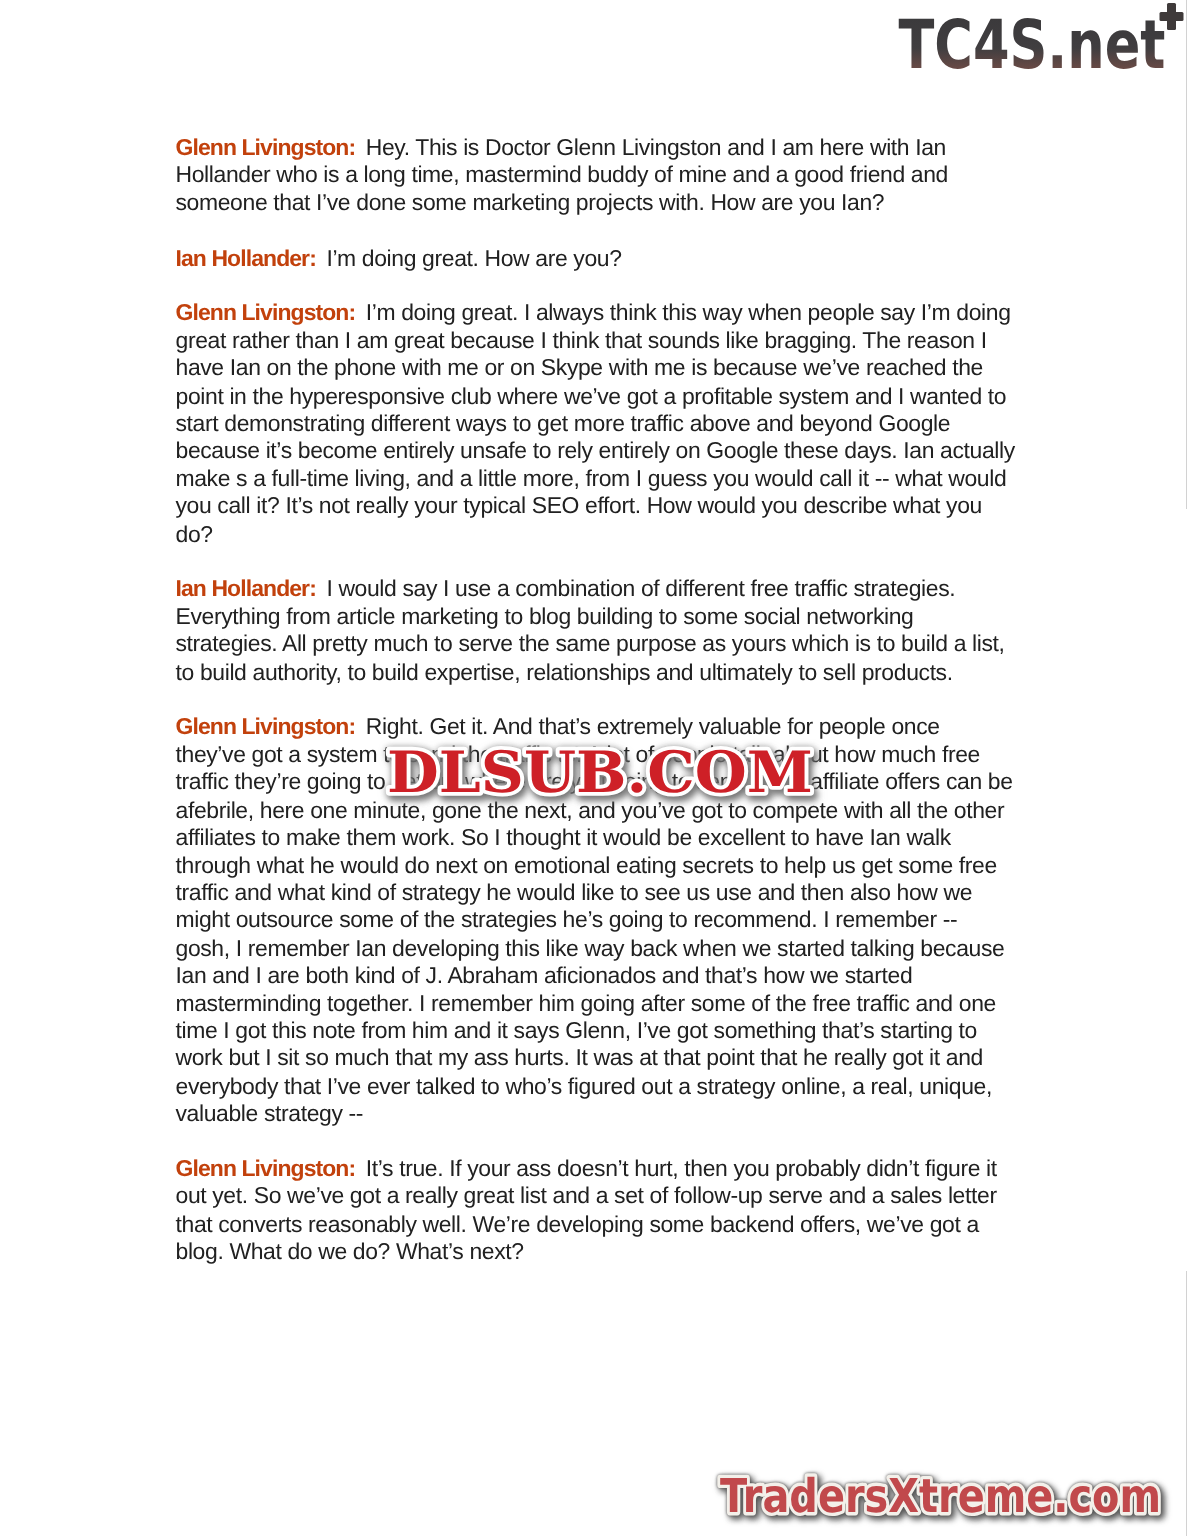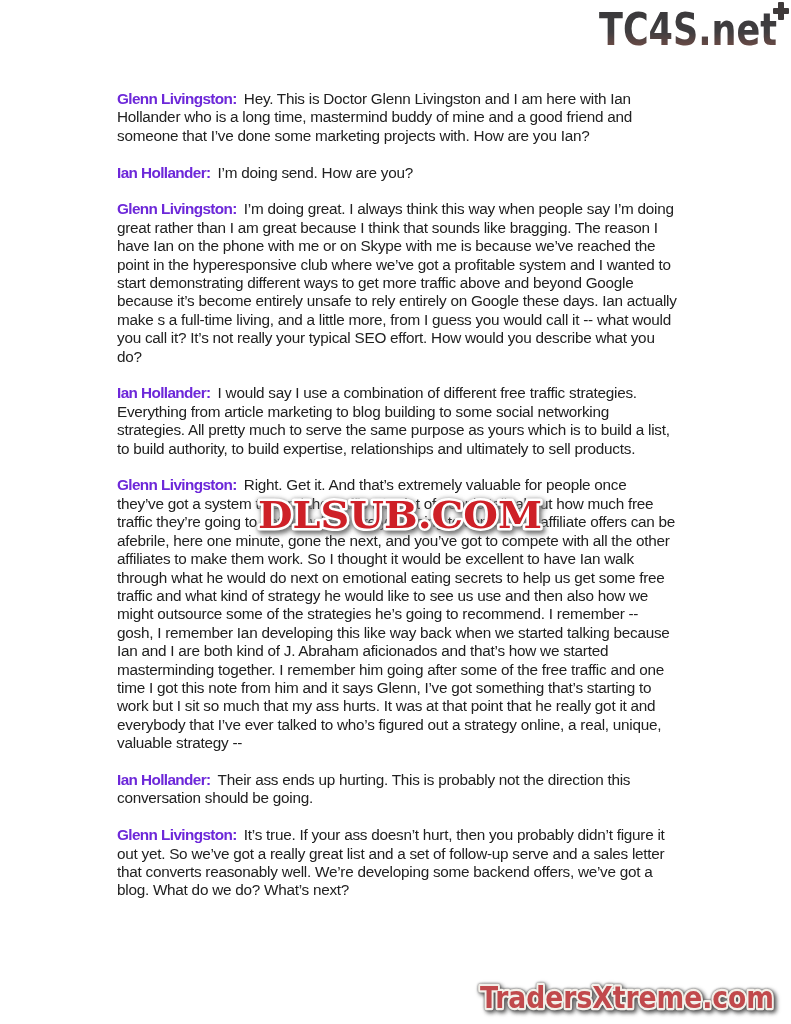--- a/index.html
+++ b/index.html
@@ -20,21 +20,21 @@
     width:560px;
     color:#212121;
     font-size:15.3px;
     line-height:18.4px;
     letter-spacing:-0.25px;
   }
   .para { margin:0 0 18.4px 0; }
   .para b {
     letter-spacing:-0.6px;
     margin-right:7px;
-    color:#6d28d9;
+    color:#c2410c;
   }
 
   
   .tc4s-logo { position:absolute; top:0px; left:596px; width:186px; height:56px; }
 
   
   .corner-mark { position:absolute; top:2px; left:772px; width:19px; height:20px; }
   .corner-mark .v { position:absolute; left:6px; top:0; width:6px; height:18px; background:#3f3a3a; border-radius:1px; }
   .corner-mark .h { position:absolute; left:1px; top:6px; width:16px; height:6px; background:#3f3a3a; border-radius:1px; }
 
@@ -69,33 +69,30 @@
   <div class="corner-mark">
     <div class="v"></div>
     <div class="h"></div>
   </div>
 
   <div class="content">
     <p class="para">
       <b>Glenn Livingston:</b><span>Hey.  This is Doctor Glenn Livingston and I am here with Ian Hollander who is a long time, mastermind buddy of mine and a good friend and someone that I’ve done some marketing projects with.  How are you Ian?</span>
     </p>
     <p class="para">
-      <b>Ian Hollander:</b><span>I’m doing send.  How are you?</span>
+      <b>Ian Hollander:</b><span>I’m doing great.  How are you?</span>
     </p>
     <p class="para">
       <b>Glenn Livingston:</b><span>I’m doing great.  I always think this way when people say I’m doing great rather than I am great because I think that sounds like bragging.  The reason I have Ian on the phone with me or on Skype with me is because we’ve reached the point in the hyperesponsive club where we’ve got a profitable system and I wanted to start demonstrating different ways to get more traffic above and beyond Google because it’s become entirely unsafe to rely entirely on Google these days. Ian actually make s a full-time living, and a little more, from I guess you would call it -- what would you call it?  It’s not really your typical SEO effort.  How would you describe what you do?</span>
     </p>
     <p class="para">
       <b>Ian Hollander:</b><span>I would say I use a combination of different free traffic strategies.  Everything from article marketing to blog building to some social networking strategies.  All pretty much to serve the same purpose as yours which is to build a list, to build authority, to build expertise, relationships and ultimately to sell products.</span>
     </p>
     <p class="para">
       <b>Glenn Livingston:</b><span>Right.  Get it.  And that’s extremely valuable for people once they’ve got a system to send the traffic to.  A lot of people talk about how much free traffic they’re going to get but where are you going to send it and affiliate offers can be afebrile, here one minute, gone the next, and you’ve got to compete with all the other affiliates to make them work.  So I thought it would be excellent to have Ian walk through what he would do next on emotional eating secrets to help us get some free traffic and what kind of strategy he would like to see us use and then also how we might outsource some of the strategies he’s going to recommend.  I remember -- gosh, I remember Ian developing this like way back when we started talking because Ian and I are both kind of J. Abraham aficionados and that’s how we started masterminding together.  I remember him going after some of the free traffic and one time I got this note from him and it says Glenn, I’ve got something that’s starting to work but I sit so much that my ass hurts.  It was at that point that he really got it and everybody that I’ve ever talked to who’s figured out a strategy online, a real, unique, valuable strategy --</span>
-    </p>
-    <p class="para">
-      <b>Ian Hollander:</b><span>Their ass ends up hurting.  This is probably not the direction this conversation should be going.</span>
     </p>
     <p class="para">
       <b>Glenn Livingston:</b><span>It’s true.  If your ass doesn’t hurt, then you probably didn’t figure it out yet.  So we’ve got a really great list and a set of follow-up serve and a sales letter that converts reasonably well.  We’re developing some backend offers, we’ve got a blog.  What do we do?  What’s next?</span>
     </p>
   </div>
 
   <svg class="watermark" viewBox="0 0 296 50">
     <text x="148" y="38" text-anchor="middle" textLength="284" lengthAdjust="spacingAndGlyphs" font-family="DejaVu Serif, Liberation Serif, serif" font-weight="bold" font-size="38" paint-order="stroke" stroke-linejoin="round" stroke="#ffffff" stroke-width="5" fill="#ce2027">DLSUB.COM</text>
   </svg>
 

